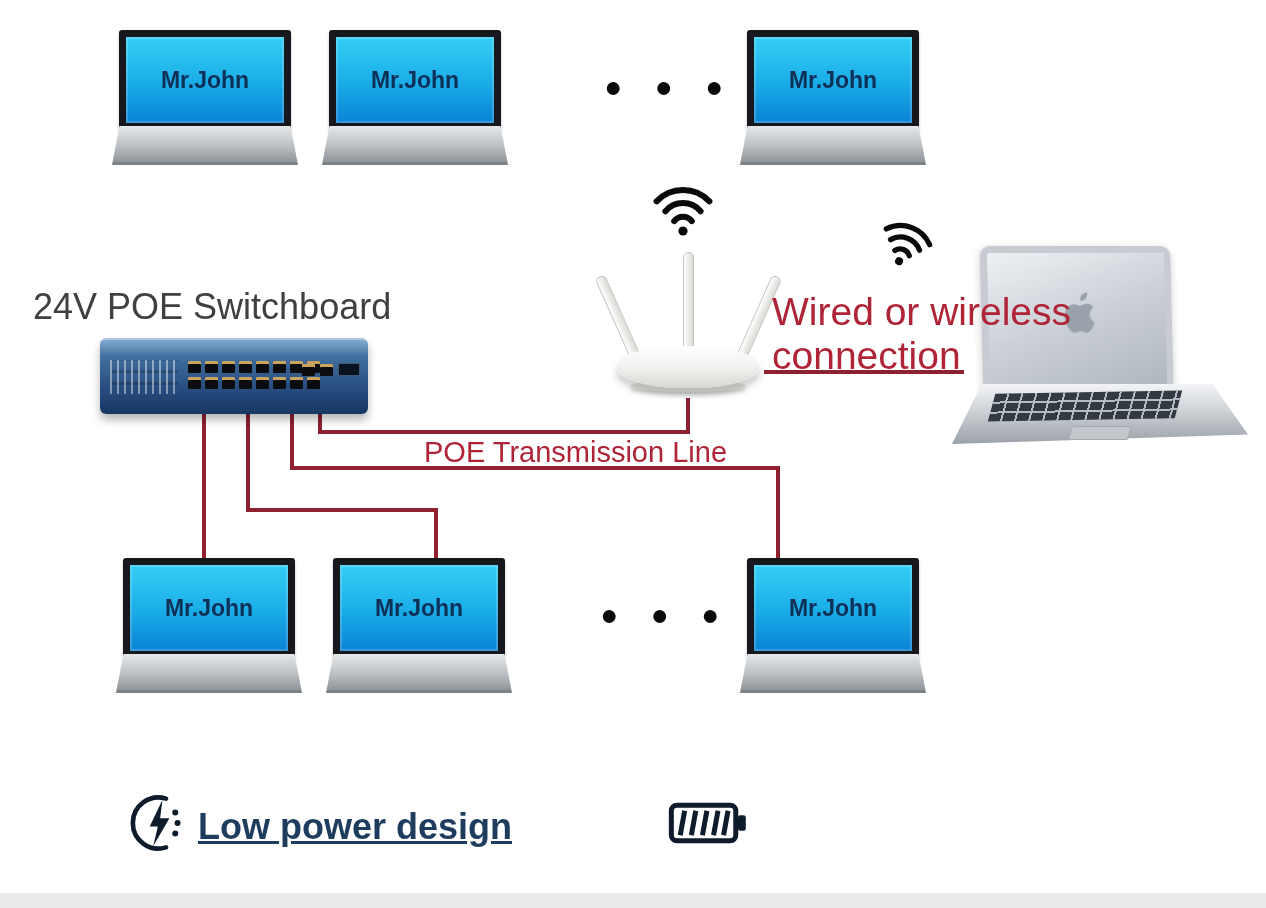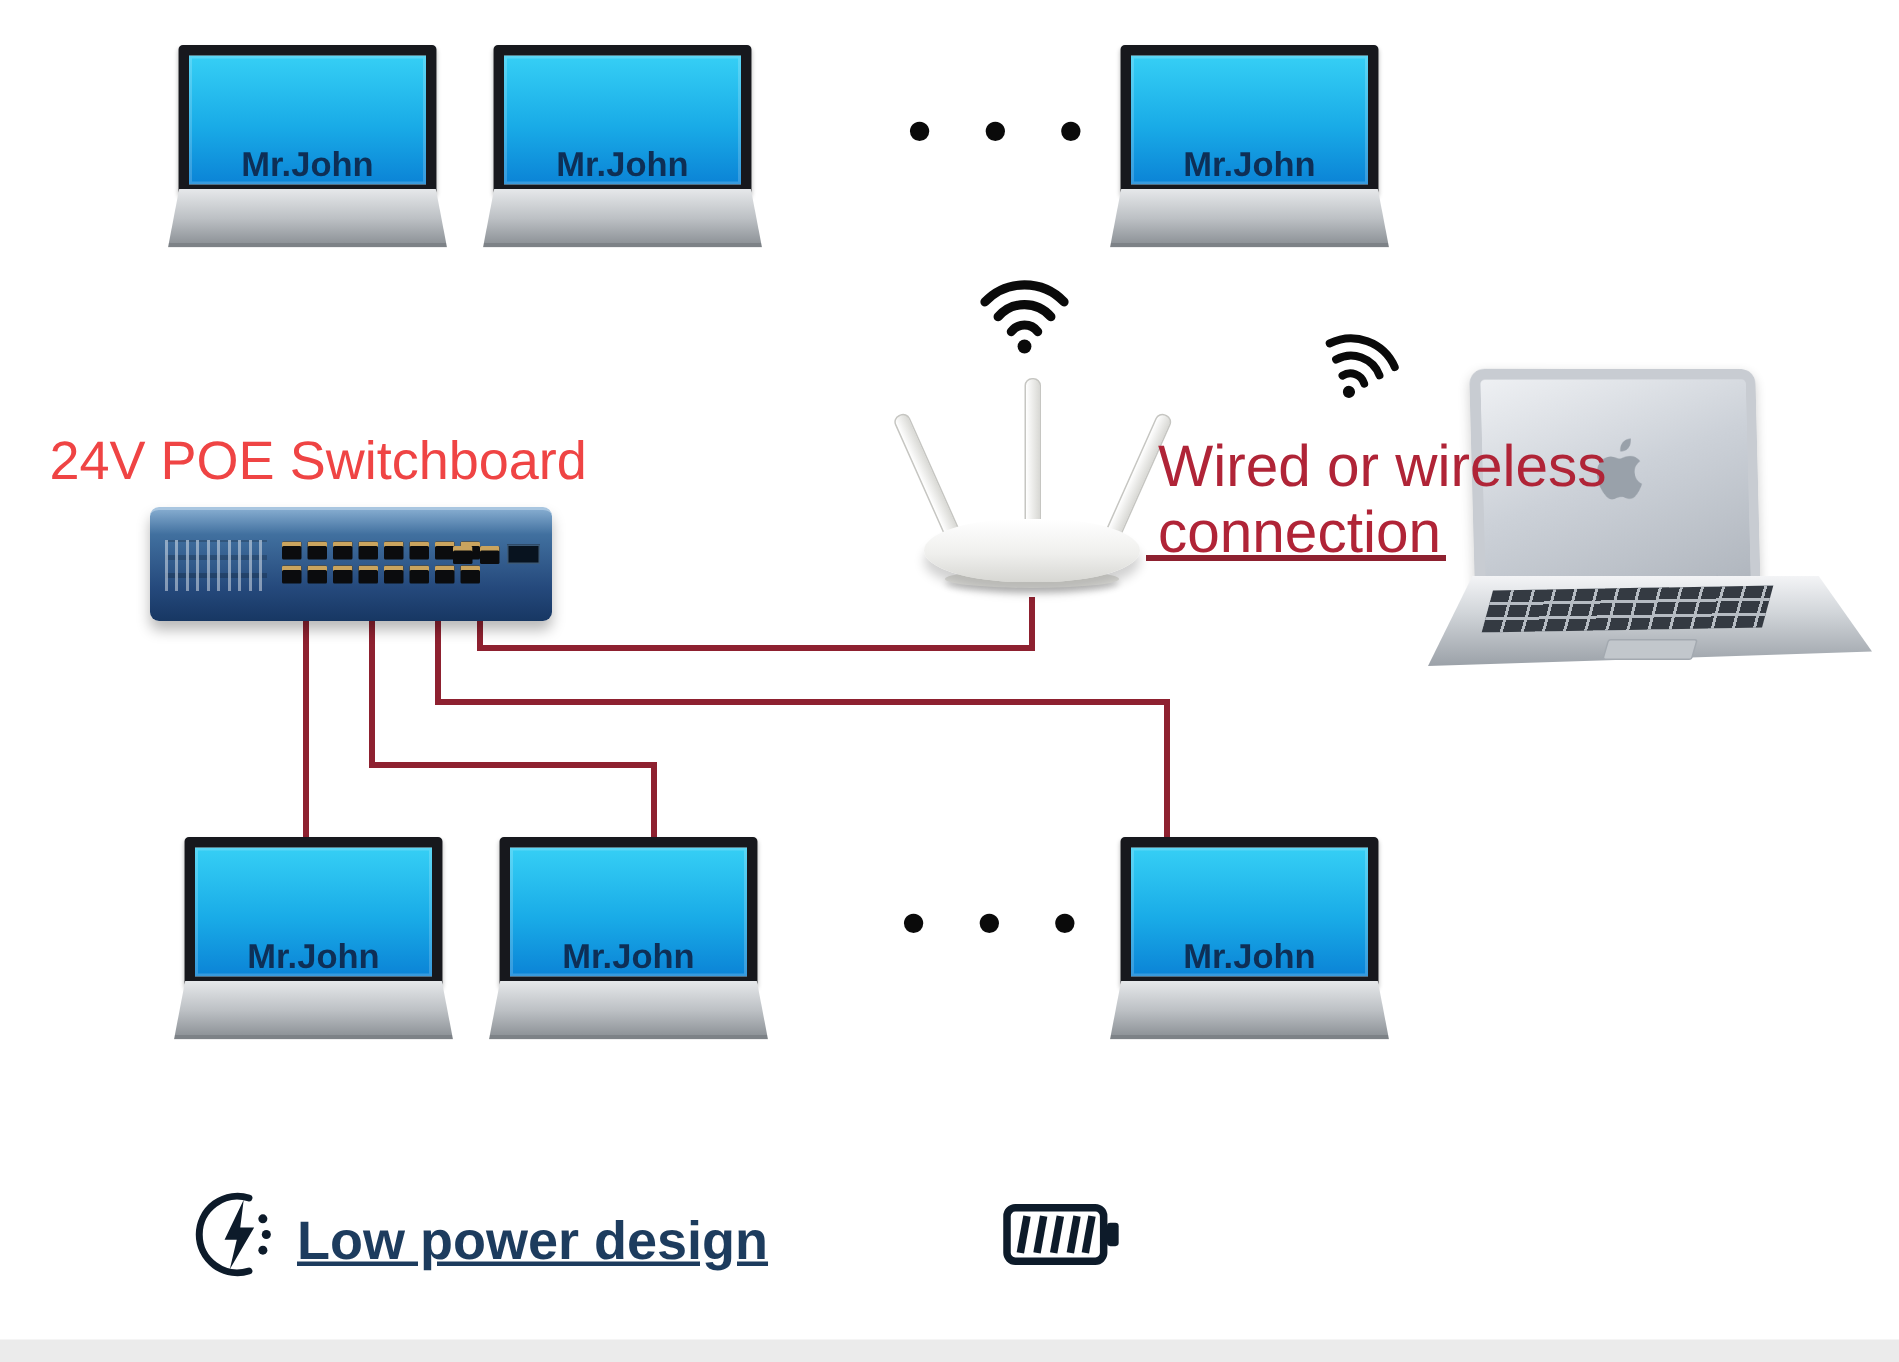--- a/index.html
+++ b/index.html
@@ -6,21 +6,21 @@
   .canvas{position:relative;width:1266px;height:908px;background:#ffffff;overflow:hidden;}
 
   
   .line{position:absolute;background:#8e2130;z-index:1;}
 
   
   .device{position:absolute;width:186px;z-index:2;}
   .device .screen{margin:0 auto;width:158px;height:86px;
     background:linear-gradient(180deg,#36cff5 0%,#19abe7 55%,#0b83d6 100%);
     border:7px solid #17181d;border-radius:3px;
-    display:flex;align-items:flex-end;justify-content:center;
+    display:flex;align-items:center;justify-content:center;
     box-shadow:inset 0 0 0 2px rgba(255,255,255,0.18), 0 2px 3px rgba(0,0,0,0.25);}
   .device .screen span{font-size:23px;font-weight:bold;color:#0e2f56;}
   .device .base{width:186px;height:36px;margin-top:-4px;
     background:linear-gradient(180deg,#e6e8ea 0%,#bcc0c4 55%,#8f9499 100%);
     clip-path:polygon(4% 0,96% 0,100% 100%,0 100%);
     border-bottom:3px solid #7d8287;}
 
   .dots{position:absolute;z-index:2;font-size:30px;letter-spacing:12px;color:#0a0a0a;font-weight:bold;}
 
   
@@ -31,21 +31,21 @@
   .switch .leds{position:absolute;left:10px;top:20px;width:68px;height:34px;opacity:.55;
     background:repeating-linear-gradient(90deg,rgba(255,255,255,.8) 0 2px,transparent 2px 7px),
                repeating-linear-gradient(0deg,transparent 0 9px,rgba(0,0,0,.35) 9px 12px);}
   .switch .ports{position:absolute;left:88px;top:21px;display:grid;
     grid-template-columns:repeat(8,13px);grid-auto-rows:12px;gap:4px 4px;}
   .switch .port{width:13px;height:12px;background:#0b0c0e;border-radius:1px;
     box-shadow:inset 0 3px 0 #caa45e;}
   .switch .uplink{position:absolute;right:8px;top:23px;display:flex;align-items:center;gap:5px;}
   .switch .sfp{width:20px;height:11px;background:#08131f;border:1px solid #3c5view;border:1px solid #3c5a78;}
 
-  .switch-label{position:absolute;left:33px;top:286px;z-index:4;font-size:36px;color:#ef4444;}
+  .switch-label{position:absolute;left:33px;top:286px;z-index:4;font-size:36px;color:#404040;}
 
   
   .router{position:absolute;left:600px;top:252px;width:176px;height:150px;z-index:2;}
   .antenna{position:absolute;width:9px;border-radius:5px;
     background:linear-gradient(90deg,#ffffff,#d9d9d5);border:1px solid #c6c6c2;}
   .antenna.center{left:83px;top:0;height:104px;}
   .antenna.left{left:34px;top:16px;height:96px;transform:rotate(-24deg);transform-origin:bottom center;}
   .antenna.right{left:132px;top:16px;height:96px;transform:rotate(24deg);transform-origin:bottom center;}
   .router .body{position:absolute;left:16px;top:94px;width:144px;height:42px;
     background:linear-gradient(180deg,#ffffff 0%,#efefed 55%,#d7d7d3 100%);
@@ -185,20 +185,21 @@
         <path fill="#99a1aa" d="M18.7 6.1c1.5-1.8 1.2-4.4 1.2-4.4s-2.6.2-4.1 1.9c-1.4 1.6-1.2 4.2-1.2 4.2s2.7.1 4.1-1.7zM21.3 17.6c0-3.3 2.8-4.9 2.9-5-1.5-2.3-4-2.6-4.9-2.6-2.1-.2-4 1.2-5.1 1.2-1 0-2.7-1.2-4.4-1.1-2.3 0-4.4 1.3-5.6 3.3-2.4 4.1-.6 10.2 1.7 13.6 1.1 1.6 2.5 3.4 4.2 3.3 1.7-.1 2.4-1 4.4-1 2 0 2.7 1 4.4 1 1.8 0 3-1.6 4.1-3.2 1.3-1.9 1.8-3.7 1.8-3.8-.1-.1-3.5-1.4-3.5-5.7z"></path>
       </svg>
       <div class="dock"></div>
     </div>
     <div class="deck"></div>
     <div class="keys"></div>
     <div class="trackpad"></div>
   </div>
 
   <div class="red-label conn-label">Wired or wireless connection</div>
+  <div class="red-label poe-line-label">POE Transmission Line</div>
 
   <div class="device" style="left:116px;top:558px;">
     <div class="screen">
       <span>Mr.John</span>
     </div>
     <div class="base"></div>
   </div>
   <div class="device" style="left:326px;top:558px;">
     <div class="screen">
       <span>Mr.John</span>

